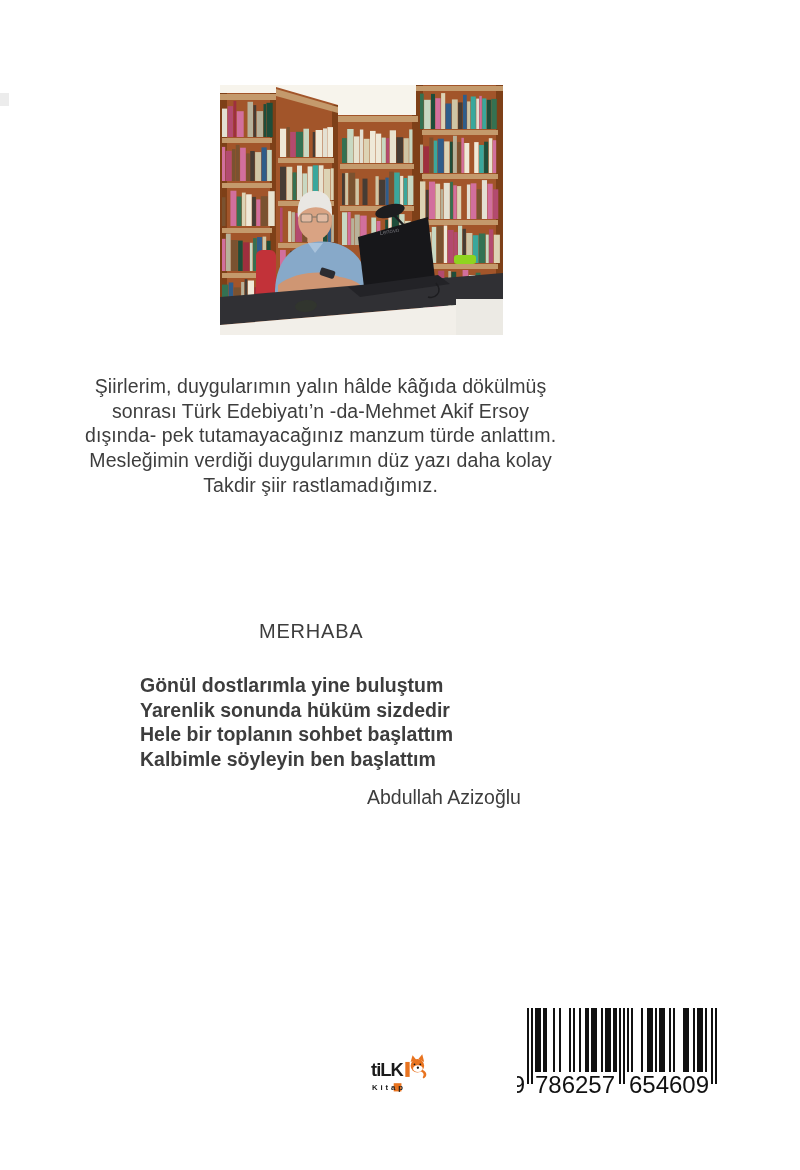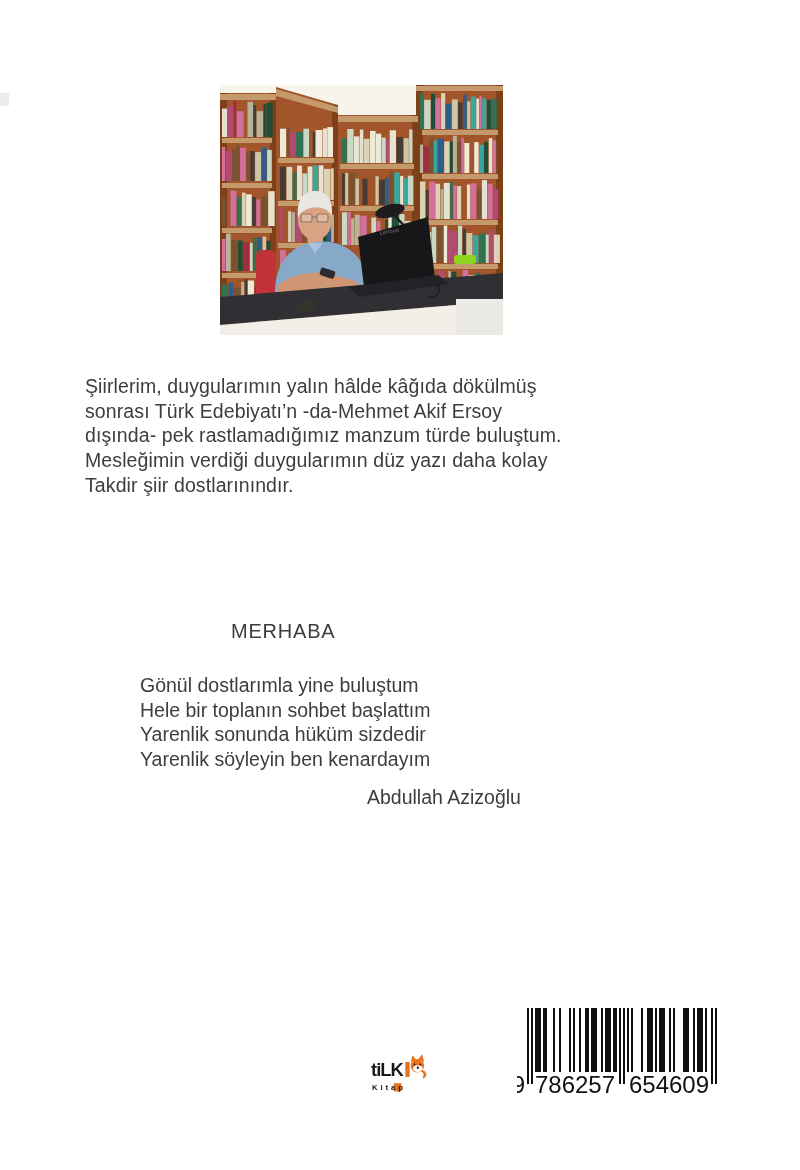--- a/index.html
+++ b/index.html
@@ -4,24 +4,24 @@
 <style>
   html,body{margin:0;padding:0;background:#ffffff;}
   .page{
     position:relative;width:800px;height:1170px;background:#ffffff;overflow:hidden;
     font-family:"Liberation Sans",sans-serif;color:#3d3d3d;
   }
   .edge-smudge{position:absolute;left:0;top:93px;width:9px;height:13px;background:#ececec;}
   .photo-wrap{position:absolute;left:220px;top:85px;width:283px;height:250px;}
   .photo-wrap svg{display:block;width:283px;height:250px;}
   .blurb{position:absolute;left:85px;top:374px;font-size:19.5px;line-height:24.7px;letter-spacing:0.1px;}
-  .blurb div{white-space:nowrap;}
-  .merhaba{position:absolute;left:231px;top:620px;font-size:20px;letter-spacing:0.8px;}
+  .blurb div{white-space:nowrap;text-align:center;}
+  .merhaba{position:absolute;left:259px;top:620px;font-size:20px;letter-spacing:0.8px;}
   .poem{position:absolute;left:140px;top:673px;font-size:19.5px;line-height:24.6px;}
-  .poem div{white-space:nowrap;}
+  .poem div{white-space:nowrap;font-weight:bold;}
   .author{position:absolute;left:367px;top:786px;font-size:19.5px;text-align:right;}
   .logo-wrap{position:absolute;left:371px;top:1054px;width:58px;height:44px;text-align:center;}
   .barcode-wrap{position:absolute;left:517px;top:1008px;width:202px;height:90px;}
   text{font-family:"Liberation Sans",sans-serif;}
 </style>
 </head>
 <body>
 
 <div class="page">
 
@@ -307,31 +307,31 @@
         <path d="M216,198 C224,208 214,214 208,212" stroke="#1d1d20" stroke-width="1.5" fill="none"></path>
       </g>
 
       <ellipse cx="86" cy="221" rx="11" ry="6" transform="rotate(-6 86 221)" fill="#31352e"></ellipse>
     </svg>
   </div>
 
   <div class="blurb">
     <div>Şiirlerim, duygularımın yalın hâlde kâğıda dökülmüş</div>
     <div>sonrası Türk Edebiyatı’n -da-Mehmet Akif Ersoy</div>
-    <div>dışında- pek rastlamadığımız manzum türde buluştum.</div>
+    <div>dışında- pek tutamayacağınız manzum türde anlattım.</div>
     <div>Mesleğimin verdiği duygularımın düz yazı daha kolay</div>
-    <div>Takdir şiir dostlarınındır.</div>
+    <div>Takdir şiir rastlamadığımız.</div>
   </div>
 
   <div class="merhaba">MERHABA</div>
   <div class="poem">
     <div>Gönül dostlarımla yine buluştum</div>
+    <div>Yarenlik sonunda hüküm sizdedir</div>
     <div>Hele bir toplanın sohbet başlattım</div>
-    <div>Yarenlik sonunda hüküm sizdedir</div>
-    <div>Yarenlik söyleyin ben kenardayım</div>
+    <div>Kalbimle söyleyin ben başlattım</div>
   </div>
   <div class="author">Abdullah Azizoğlu</div>
 
   <div class="logo-wrap">
     <svg viewBox="0 0 60 42" width="58" height="41">
       <text x="0" y="23" font-size="19" font-weight="bold" letter-spacing="-1" fill="#1a1a1a">tiLK</text>
       <rect x="35.5" y="8" width="4.5" height="15.5" fill="#e8731f"></rect>
       <g>
         <polygon points="41,8 43,1 47,6" fill="#e8731f"></polygon>
         <polygon points="49,5 53,0 55,8" fill="#e8731f"></polygon>

